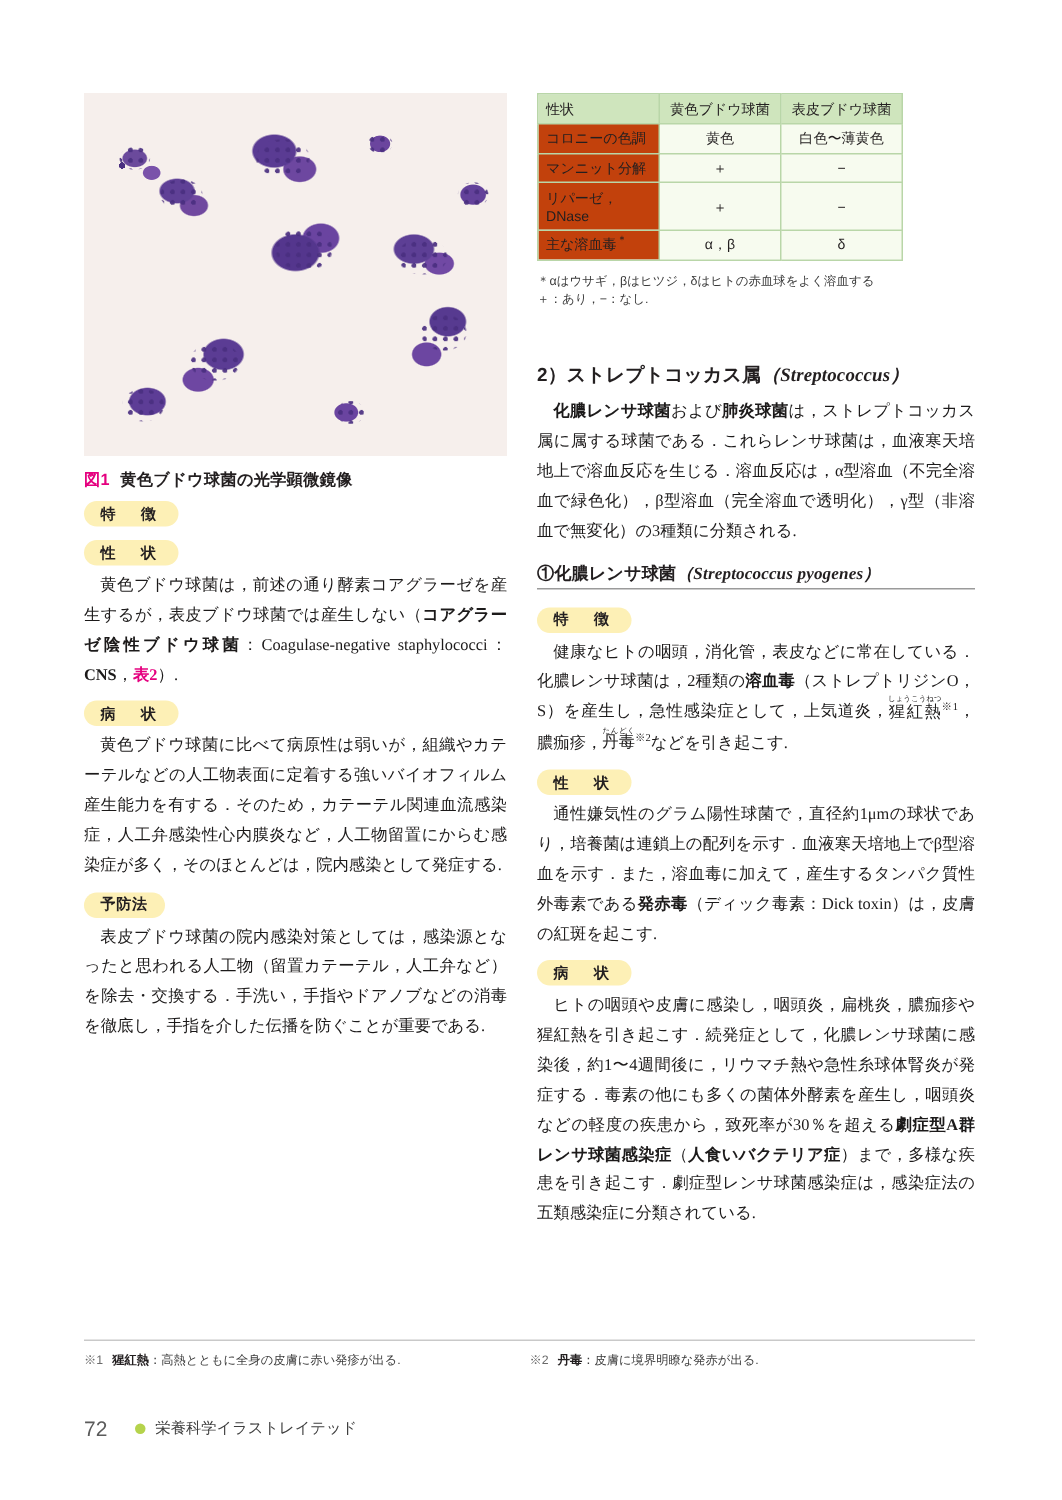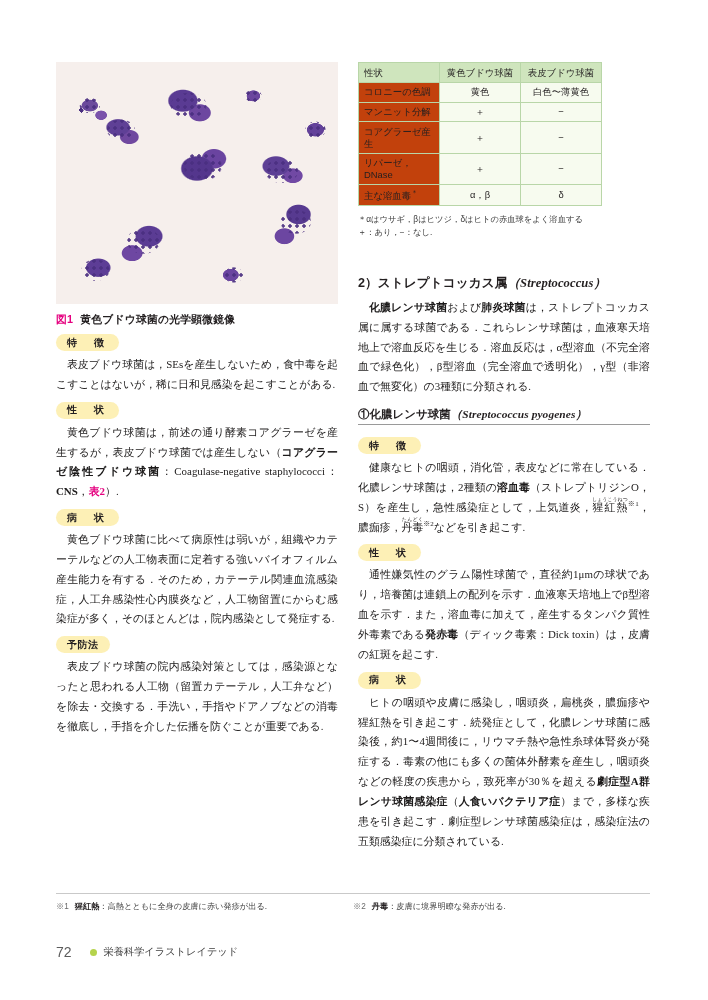--- a/index.html
+++ b/index.html
@@ -272,21 +272,20 @@
       <div class="micro"></div>
       <div class="micro-dots"></div>
     </div>
     <div class="fig-caption">
       <span class="fig-no">図1</span><span>黄色ブドウ球菌の光学顕微鏡像</span>
     </div>
 
 
     <div>
       <span class="badge">特　徴</span>
-      <p class="body">表皮ブドウ球菌は，SEsを産生しないため，食中毒を起こすことはないが，稀に日和見感染を起こすことがある.</p>
     </div>
 
     <div>
       <span class="badge">性　状</span>
       <p class="body">
         黄色ブドウ球菌は，前述の通り酵素コアグラーゼを産生するが，表皮ブドウ球菌では産生しない（<span class="bold">コアグラーゼ陰性ブドウ球菌</span>：<span class="latin">Coagulase-negative staphylococci</span>：<span class="bold latin">CNS</span>，<span class="mag">表2</span>）.
       </p>
     </div>
 
     <div>
@@ -313,25 +312,20 @@
         </tr>
       </thead>
       <tbody>
         <tr>
           <td class="firstcol">コロニーの色調</td>
           <td>黄色</td>
           <td>白色〜薄黄色</td>
         </tr>
         <tr>
           <td class="firstcol">マンニット分解</td>
-          <td>＋</td>
-          <td>−</td>
-        </tr>
-        <tr>
-          <td class="firstcol">コアグラーゼ産生</td>
           <td>＋</td>
           <td>−</td>
         </tr>
         <tr>
           <td class="firstcol">リパーゼ，DNase</td>
           <td>＋</td>
           <td>−</td>
         </tr>
         <tr>
           <td class="firstcol"><span>主な溶血毒</span><span class="sup-star">＊</span></td>

